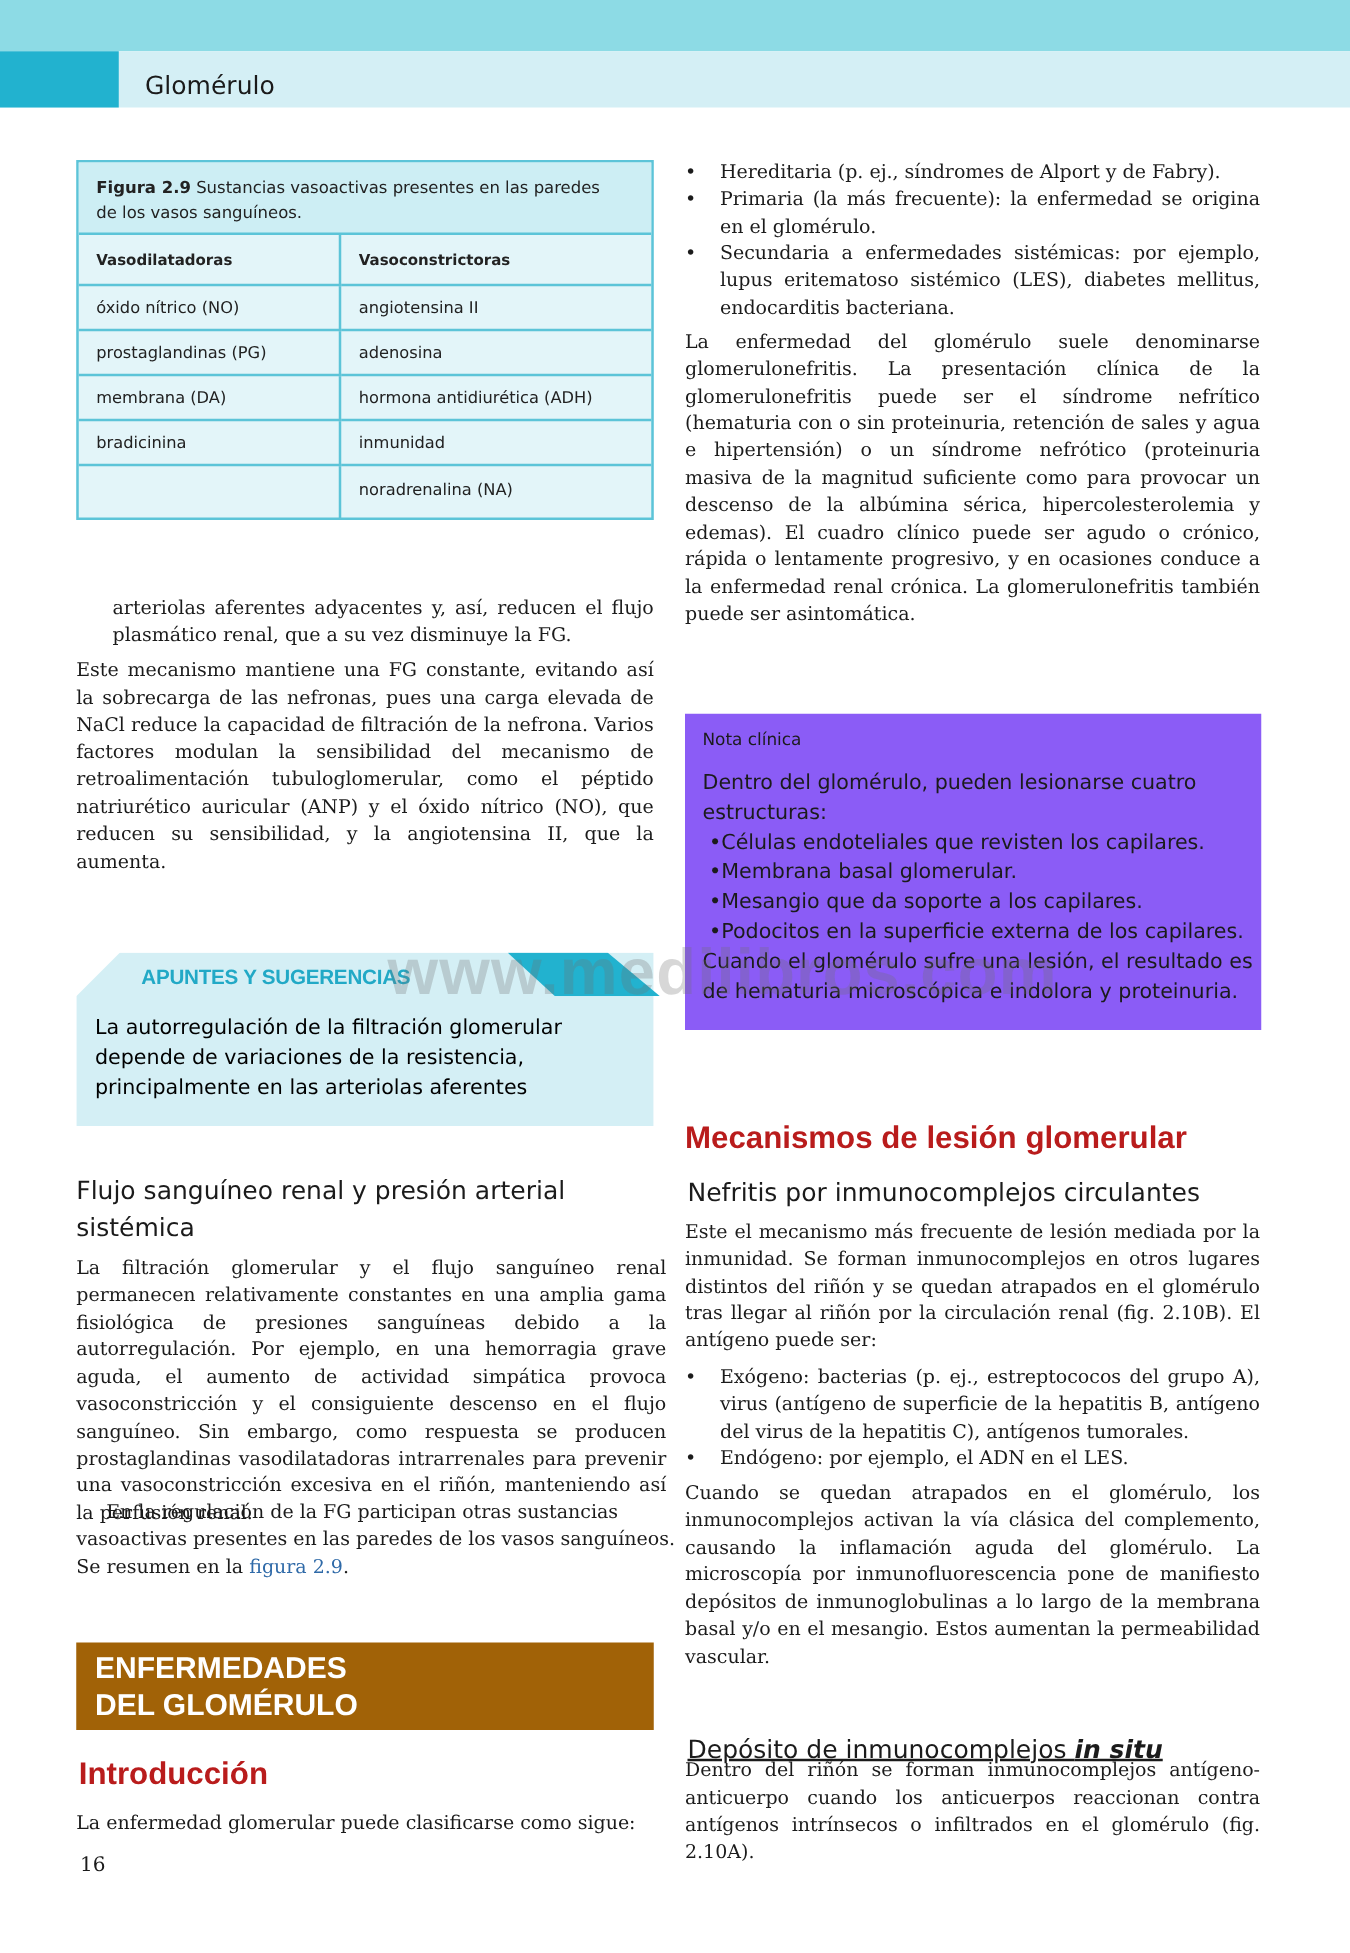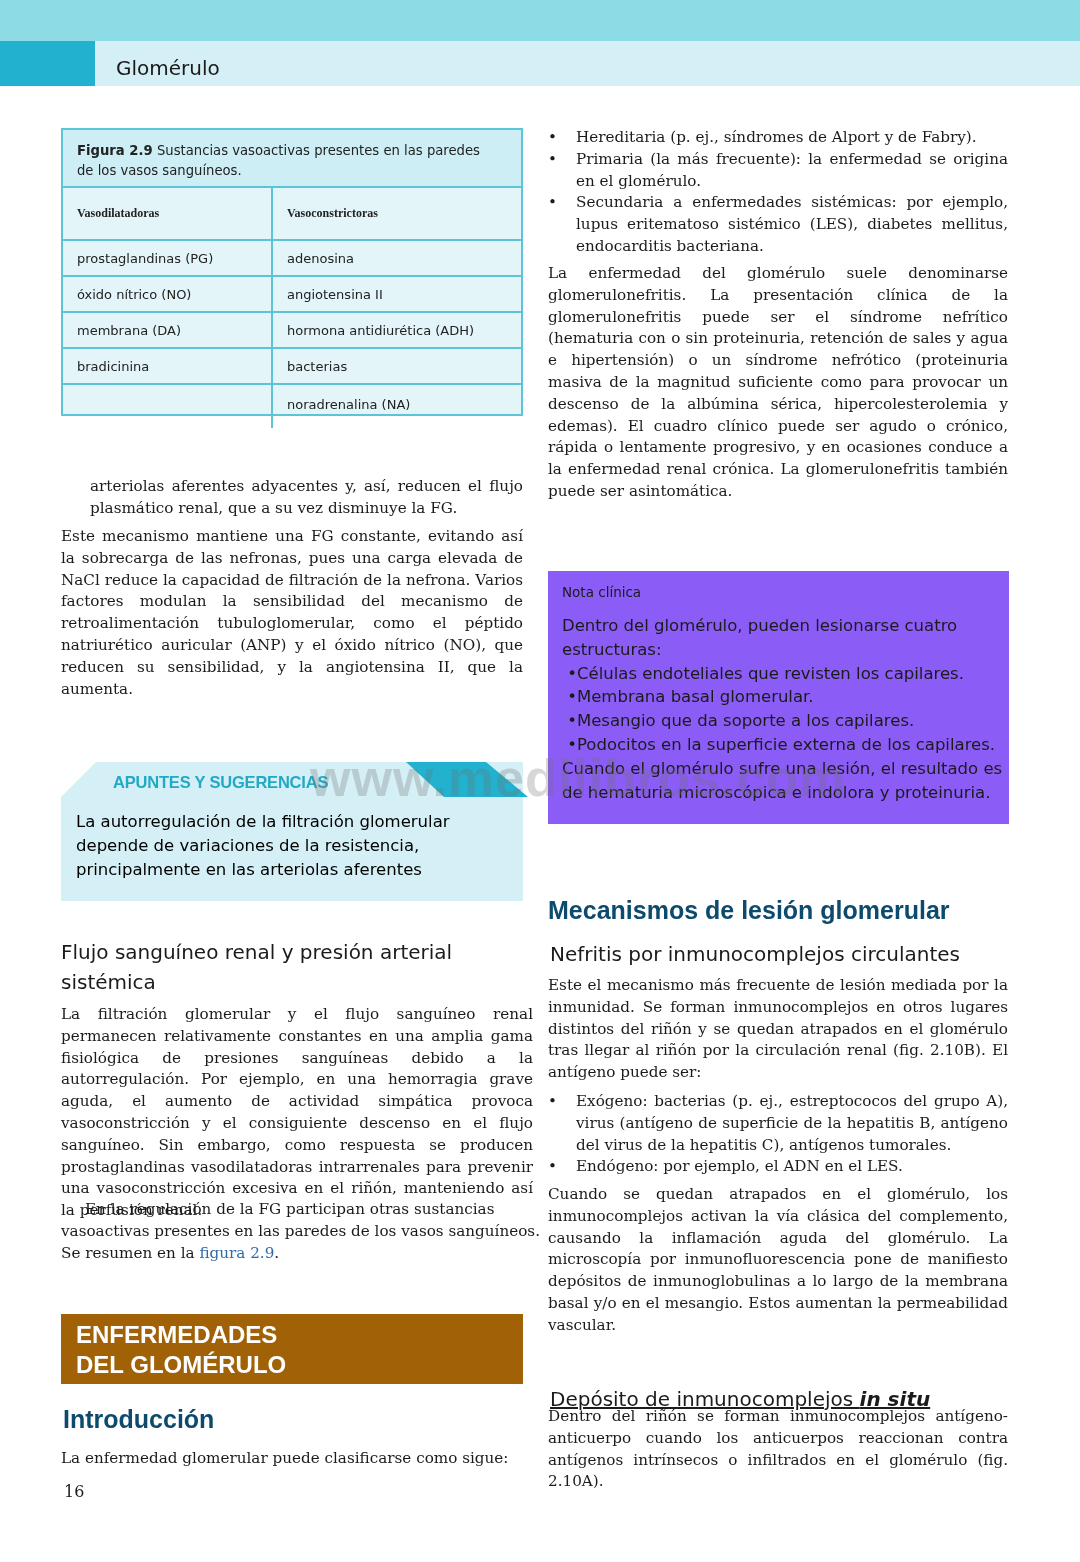--- a/index.html
+++ b/index.html
@@ -14,21 +14,21 @@
   .serif { font-family: "DejaVu Serif", serif; font-size: 15.2px; line-height: 21.8px; color: #1b1b1b; }
   .just { text-align: justify; }
 
   
   .fig { position: absolute; left: 61px; top: 128px; width: 462px; height: 288px; border: 2px solid #5cc4d8; background: #e3f5f9; }
   .fig .cap { height: 58px; background: #cdeef4; border-bottom: 2px solid #5cc4d8; padding: 11px 14px; font-family: "DejaVu Sans", sans-serif; font-size: 13.2px; line-height: 20px; color: #222; }
   .fig .cap b { font-weight: bold; }
   .fig table { width: 100%; border-collapse: collapse; font-family: "DejaVu Sans", sans-serif; font-size: 13px; color: #222; }
   .fig td { border-bottom: 2px solid #5cc4d8; height: 36px; padding: 0 14px; vertical-align: middle; }
   .fig td:first-child { width: 209px; border-right: 2px solid #5cc4d8; }
-  .fig tr.hd td { font-weight: bold; font-size: 12px; height: 52px; font-family: Liberation Serif, serif; }
+  .fig tr.hd td { font-weight: bold; font-size: 12px; height: 40px; }
   .fig tr:last-child td { border-bottom: none; height: 44px; vertical-align: top; padding-top: 12px; }
 
   .lcol { position: absolute; left: 61px; width: 462px; }
   .rcol { position: absolute; left: 548px; width: 460px; }
 
   .bullets { list-style: none; }
   .bullets li { position: relative; padding-left: 28px; }
   .bullets li .dot { position: absolute; left: 0; top: 0; }
 
   
@@ -41,21 +41,21 @@
   .apuntes .body { position: absolute; left: 15px; top: 48px; width: 440px; font-family: "DejaVu Sans", sans-serif; font-size: 16.5px; line-height: 24px; color: #000000; }
 
   
   .nota { position: absolute; left: 548px; top: 571px; width: 461px; height: 253px; background: #8b5cf6; }
   .nota .label { position: absolute; left: 14px; top: 13px; font-family: "DejaVu Sans", sans-serif; font-size: 13.5px; color: #1b1b1b; }
   .nota .body { position: absolute; left: 14px; top: 43px; width: 470px; font-family: "DejaVu Sans", sans-serif; font-size: 16.5px; line-height: 23.8px; color: #1b1b1b; white-space: nowrap; }
 
   .watermark { position: absolute; left: 310px; top: 748px; font-family: "Liberation Sans", sans-serif; font-weight: bold; font-size: 52px; color: rgba(110,110,110,0.28); letter-spacing: 1px; pointer-events: none; }
 
   .h-sub { font-family: "DejaVu Sans", sans-serif; font-size: 20px; line-height: 30px; color: #1b1b1b; }
-  .h-blue { font-family: "Liberation Sans", sans-serif; font-weight: bold; font-size: 25px; color: #0c4a6e; }
+  .h-blue { font-family: "Liberation Sans", sans-serif; font-weight: bold; font-size: 25px; color: #b91c1c; }
 
   .section-bar { position: absolute; left: 61px; top: 1314px; width: 462px; height: 70px; background: #a16207; }
   .section-bar div { position: absolute; left: 15px; top: 6px; font-family: "Liberation Sans", sans-serif; font-weight: bold; font-size: 24px; line-height: 30px; color: #ffffff; }
 
   .link { color: #2f6aa8; }
   .pagenum { position: absolute; left: 64px; top: 1482px; font-family: "DejaVu Serif", serif; font-size: 16px; color: #1b1b1b; }
 </style>
 </head>
 <body>
 
@@ -71,34 +71,34 @@
     <span>Sustancias vasoactivas presentes en las paredes</span><br>
     <span>de los vasos sanguíneos.</span>
   </div>
   <table>
     <tbody>
         <tr class="hd">
       <td>Vasodilatadoras</td>
       <td>Vasoconstrictoras</td>
     </tr>
     <tr>
+      <td>óxido nítrico (NO)</td>
+      <td>angiotensina II</td>
+    </tr>
+    <tr>
       <td>prostaglandinas (PG)</td>
       <td>adenosina</td>
-    </tr>
-    <tr>
-      <td>óxido nítrico (NO)</td>
-      <td>angiotensina II</td>
     </tr>
     <tr>
       <td>membrana (DA)</td>
       <td>hormona antidiurética (ADH)</td>
     </tr>
     <tr>
       <td>bradicinina</td>
-      <td>bacterias</td>
+      <td>inmunidad</td>
     </tr>
     <tr>
       <td></td>
       <td>noradrenalina (NA)</td>
     </tr>
   </tbody>
     </table>
 </div>
 
 <div class="lcol serif just" style="top:476px; padding-left:29px;">

